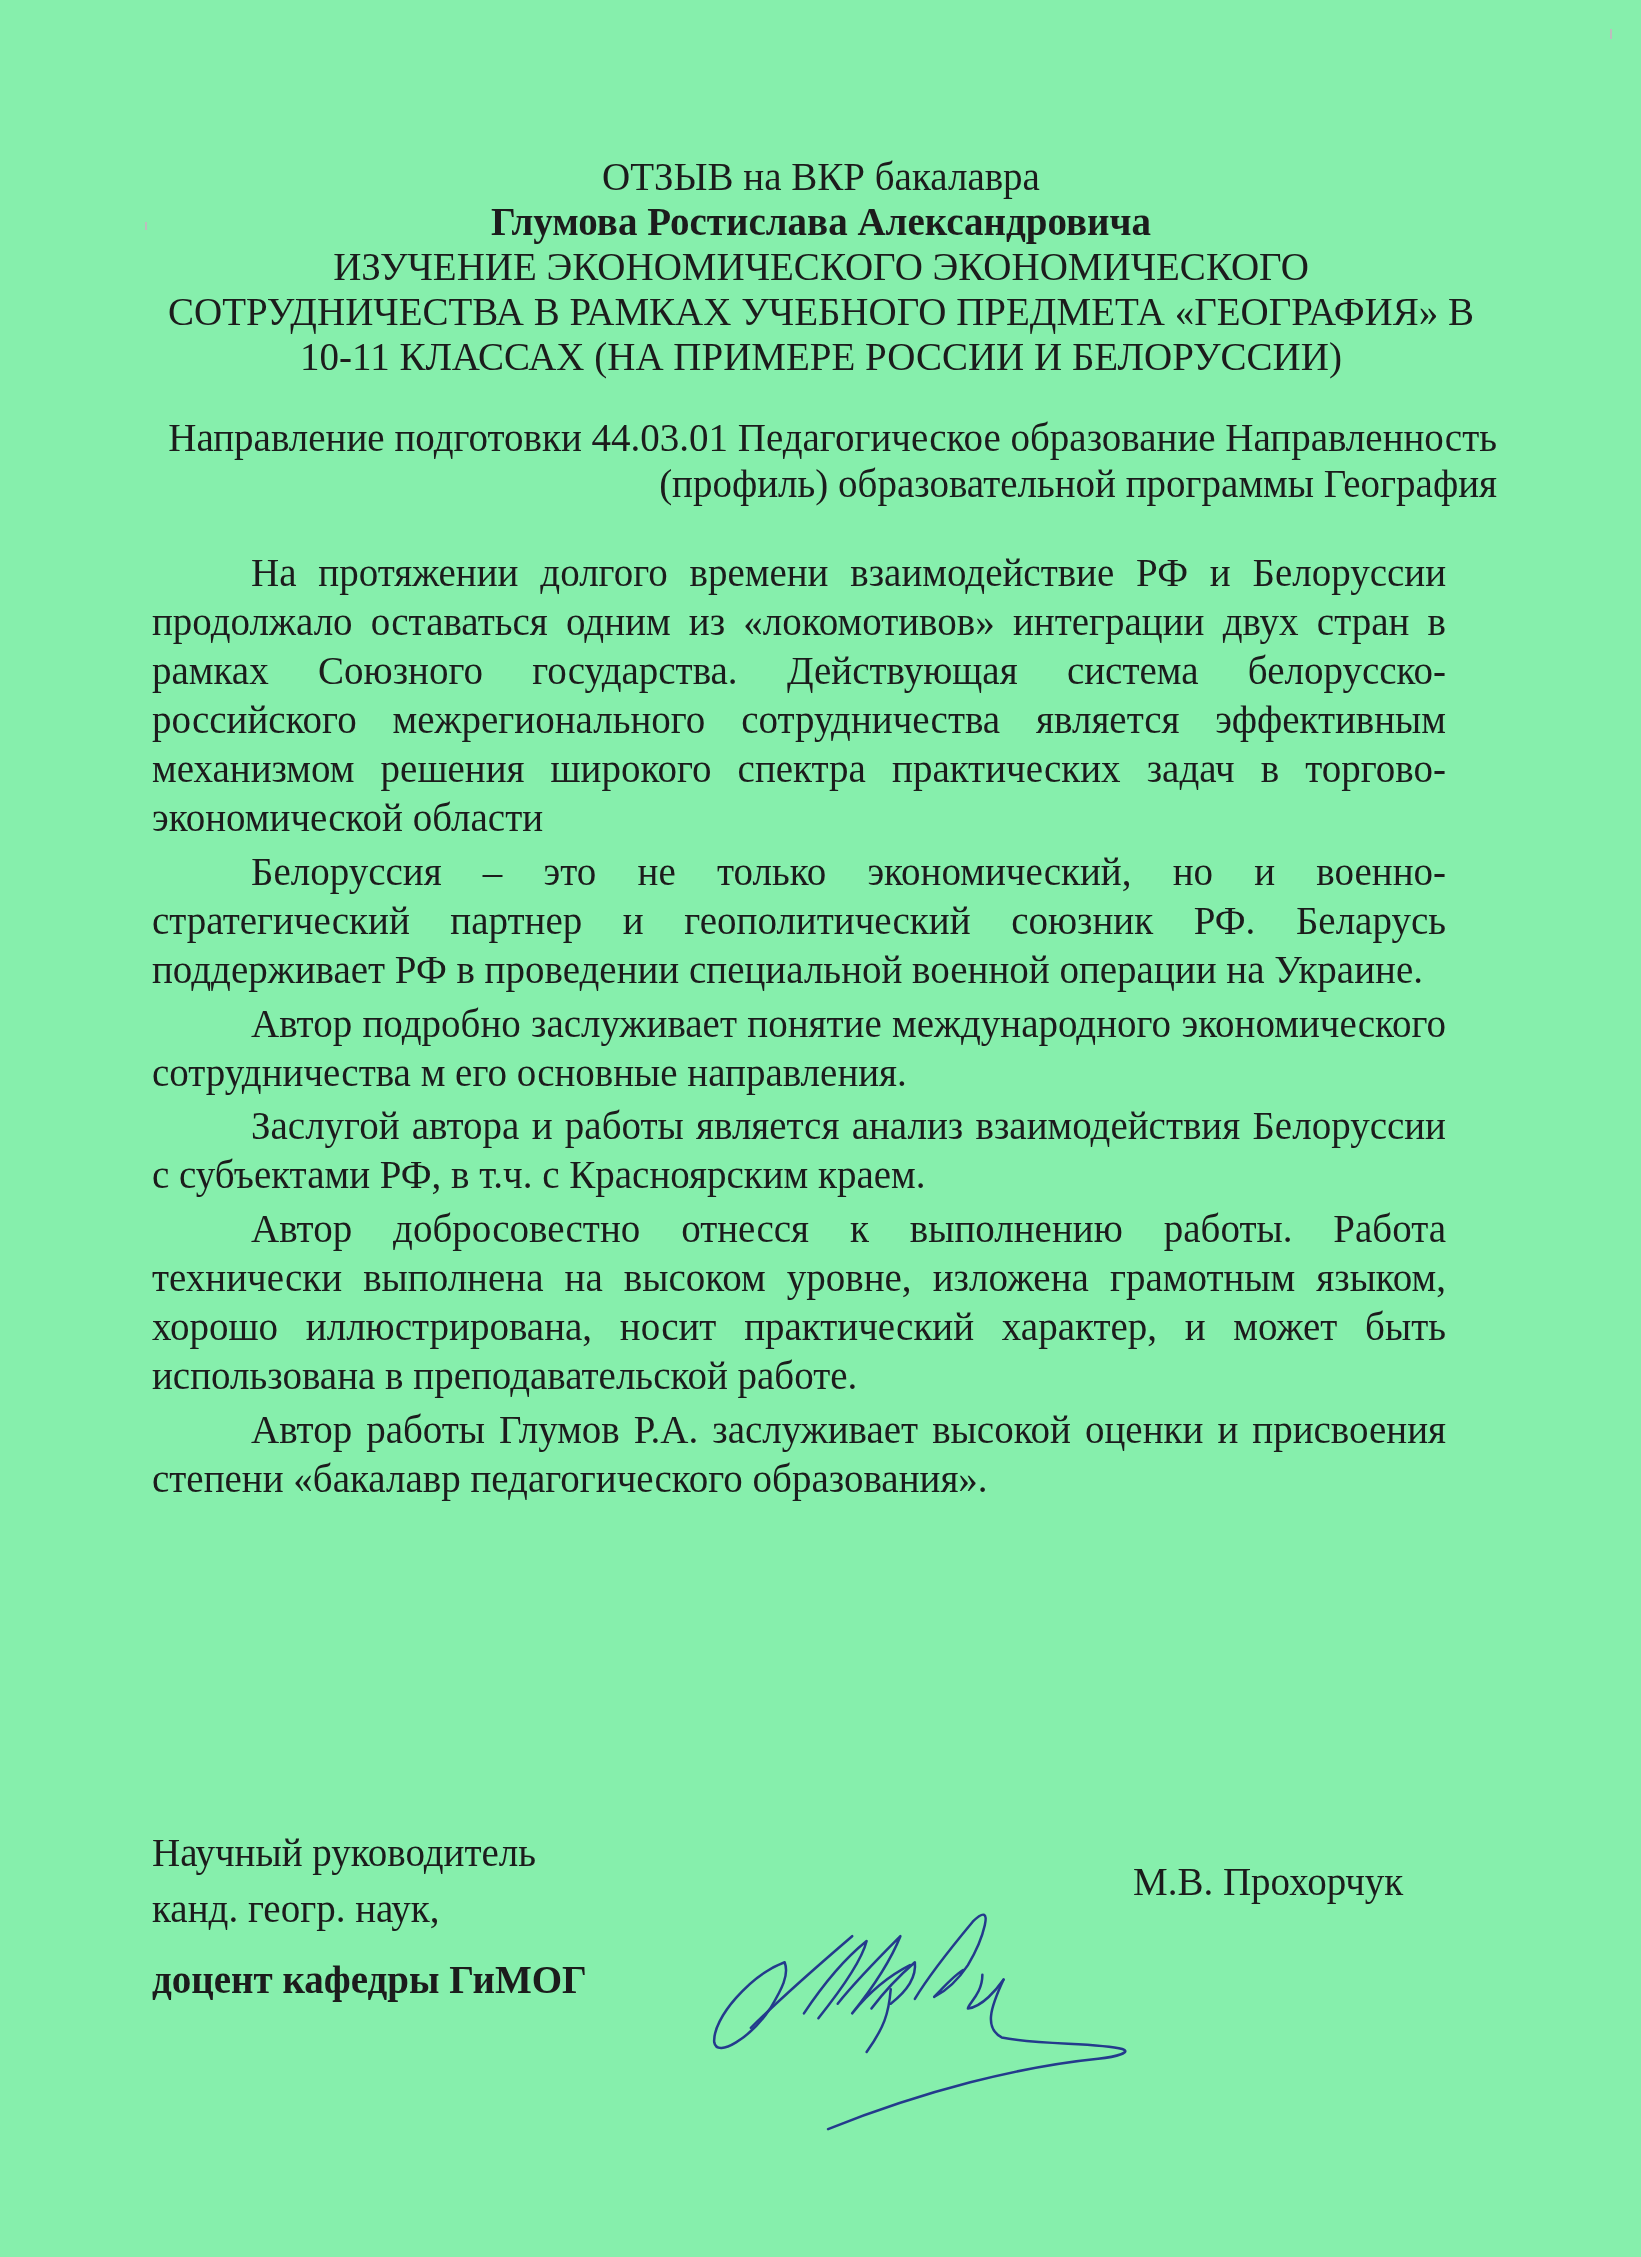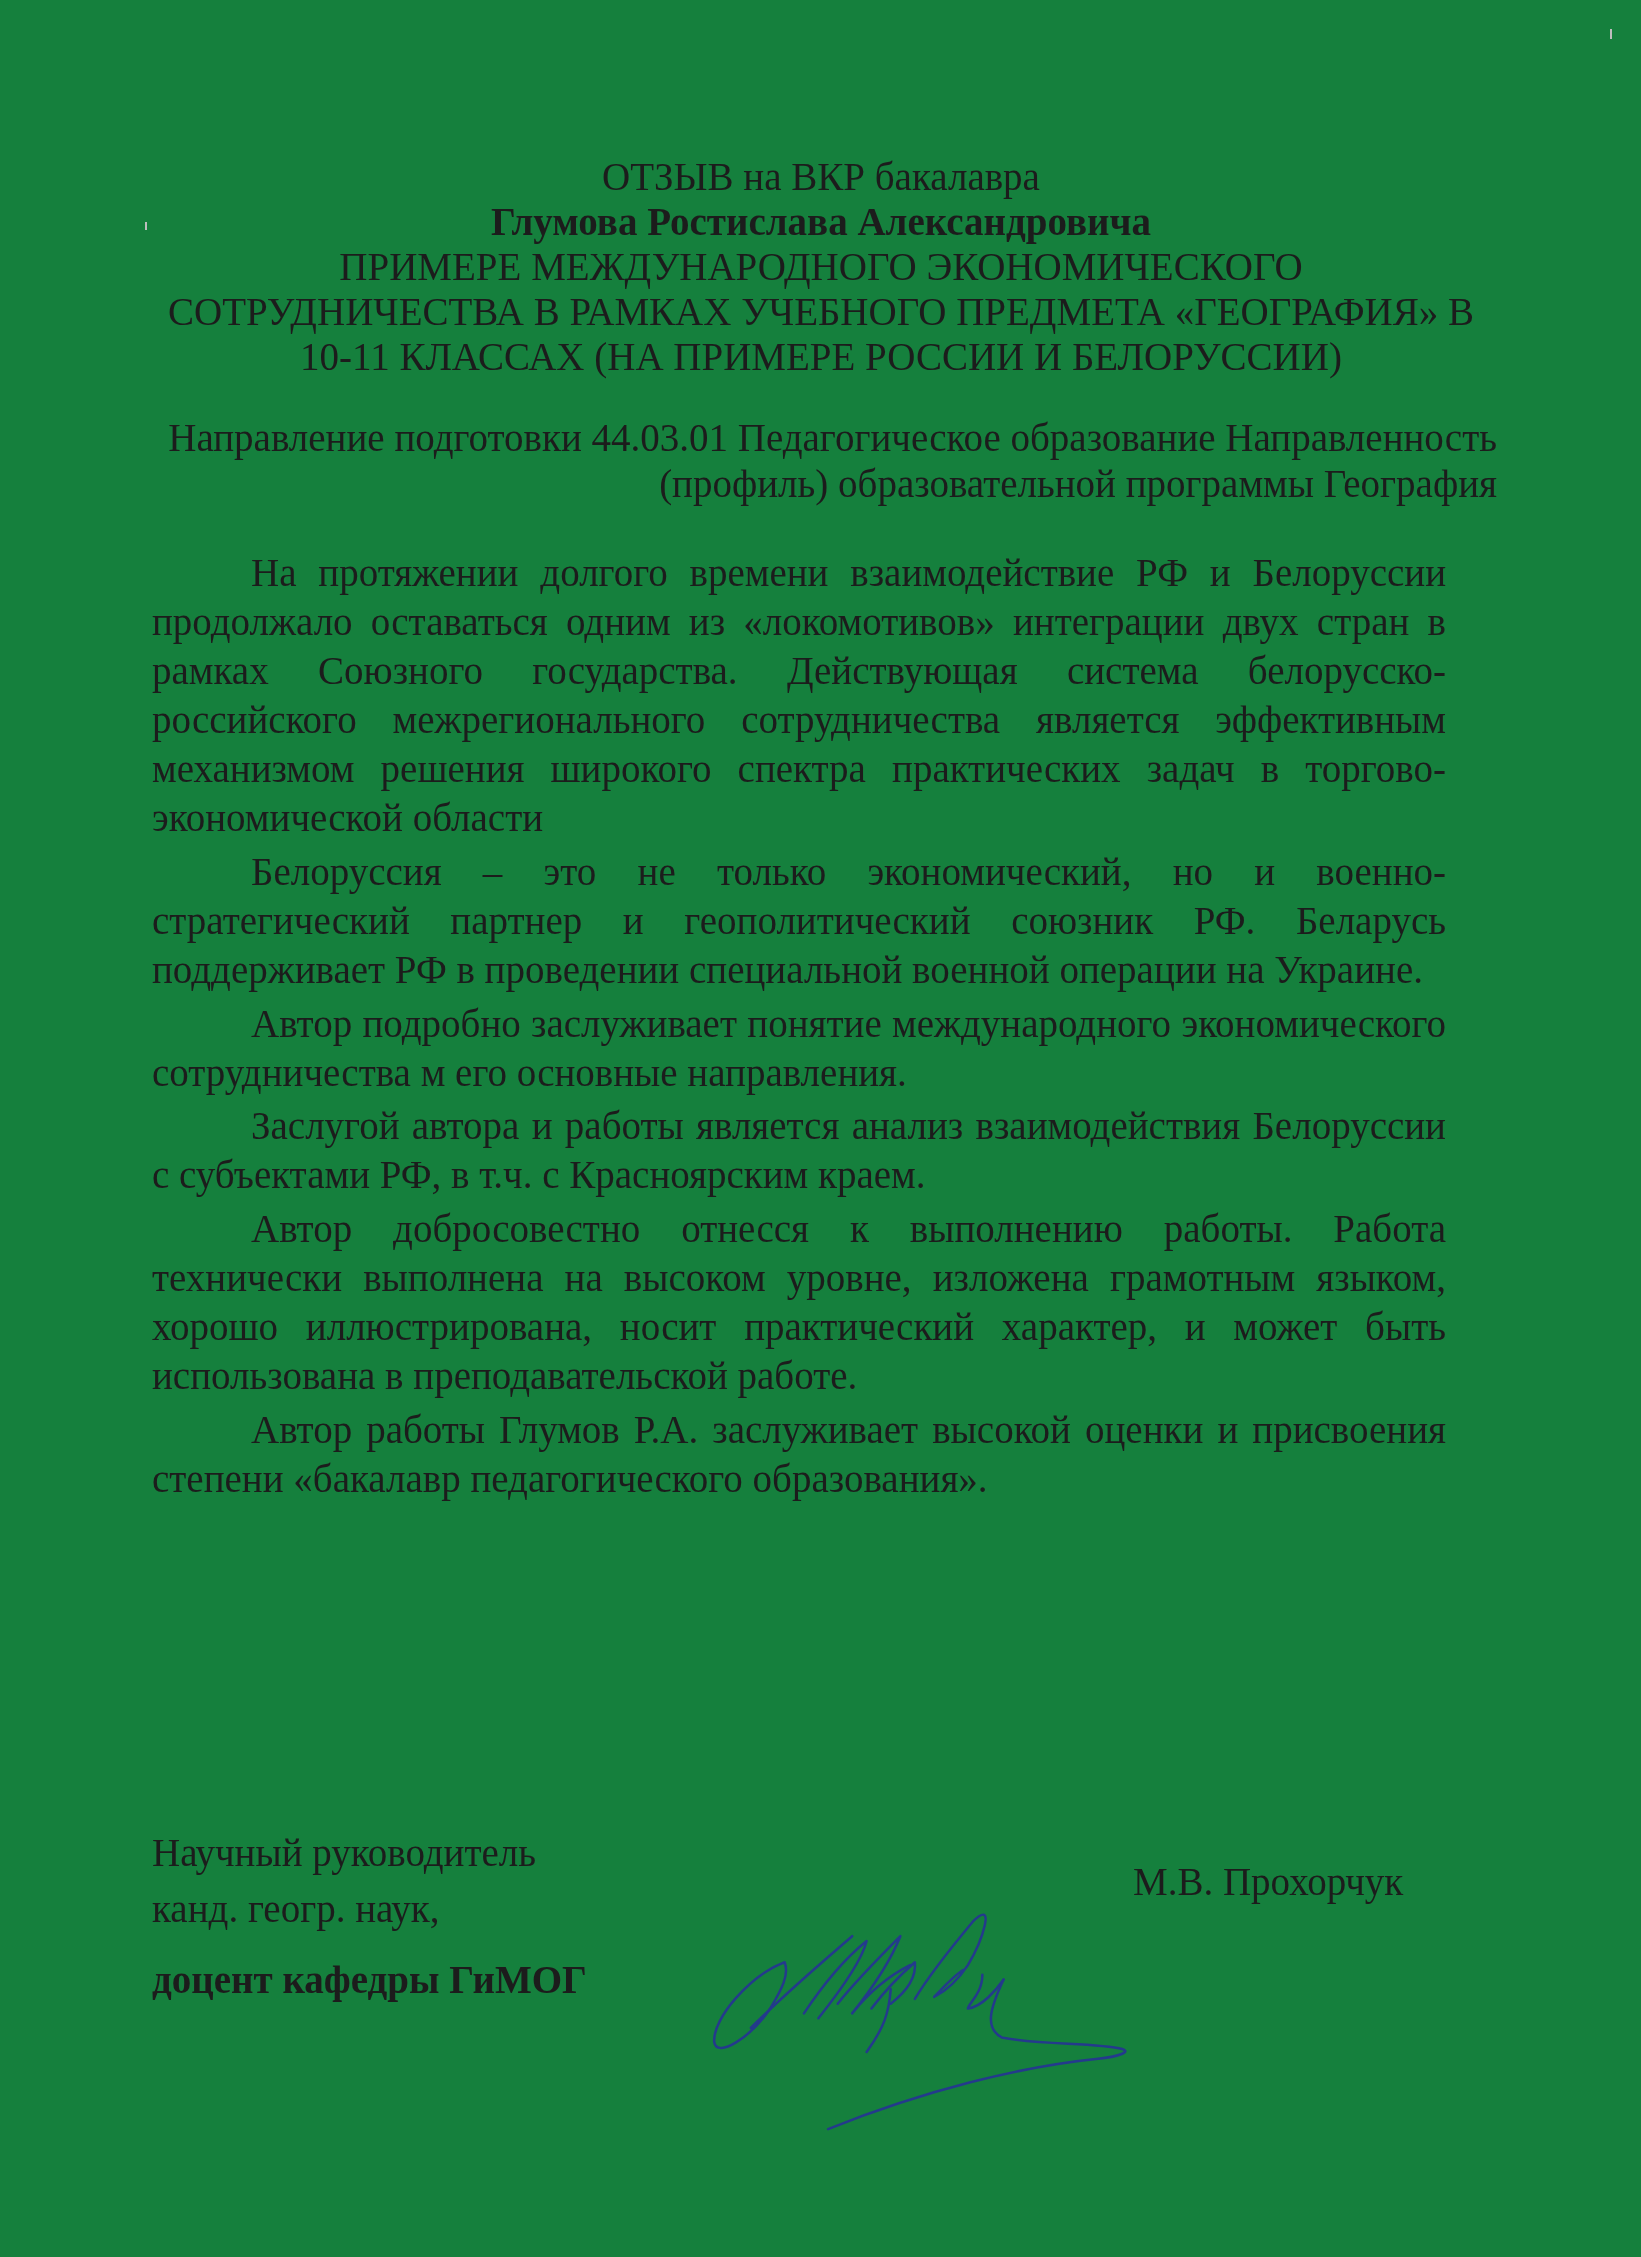--- a/index.html
+++ b/index.html
@@ -1,19 +1,19 @@
 <!DOCTYPE html>
 <html><head>
   <meta charset="utf-8">
   <style>
     html, body { margin: 0; padding: 0; background: #ffffff; }
     body { width: 1641px; height: 2257px; position: relative; overflow: hidden; }
     .page {
       position: absolute; left: 0; top: 0; width: 1641px; height: 2257px;
-      background: #15803d; color: #1c1c1c;
+      background: #86efac; color: #1c1c1c;
       font-family: "Liberation Serif", "DejaVu Serif", serif;
       font-size: 39px;
     }
     .header { position: absolute; left: 145px; width: 1352px; top: 154px; text-align: center; line-height: 45px; }
     .header .bold { font-weight: bold; }
     .direction { position: absolute; left: 145px; width: 1352px; top: 415px; text-align: right; line-height: 46px; font-family: Liberation Serif, serif; }
     .body { position: absolute; left: 152px; width: 1294px; top: 548px; line-height: 49px; }
     .body p { margin: 0 0 4.8px 0; text-indent: 99px; text-align: justify; }
     .sign-left { position: absolute; left: 152px; top: 1833px; line-height: 39px; }
     .sign-left div { height: 43px; }
@@ -24,21 +24,21 @@
     .scan-mark { position: absolute; background: #bdbdbd; }
   </style>
 </head>
 <body>
 
 <div class="page">
 
   <div class="header">
     <div>ОТЗЫВ на ВКР бакалавра</div>
     <div class="bold">Глумова Ростислава Александровича</div>
-    <div>ПРИМЕРЕ МЕЖДУНАРОДНОГО ЭКОНОМИЧЕСКОГО</div>
+    <div>ИЗУЧЕНИЕ ЭКОНОМИЧЕСКОГО ЭКОНОМИЧЕСКОГО</div>
     <div>СОТРУДНИЧЕСТВА В РАМКАХ УЧЕБНОГО ПРЕДМЕТА «ГЕОГРАФИЯ» В</div>
     <div>10-11 КЛАССАХ (НА ПРИМЕРЕ РОССИИ И БЕЛОРУССИИ)</div>
   </div>
 
   <div class="direction">
     <div>Направление подготовки 44.03.01 Педагогическое образование Направленность</div>
     <div>(профиль) образовательной программы География</div>
   </div>
 
   <div class="body">

